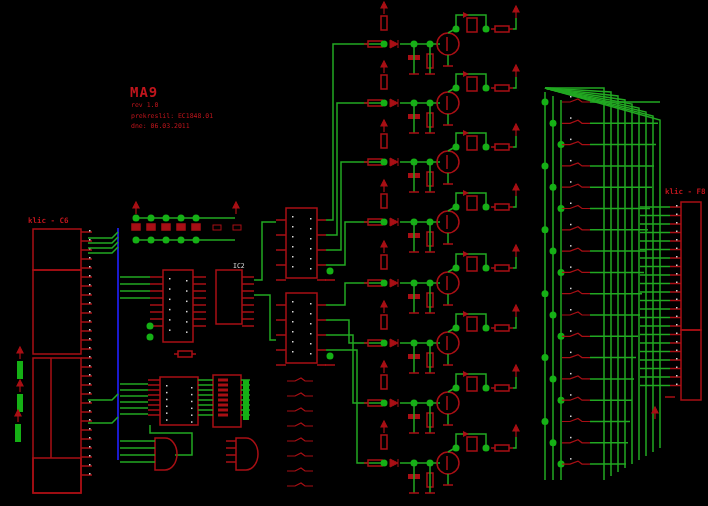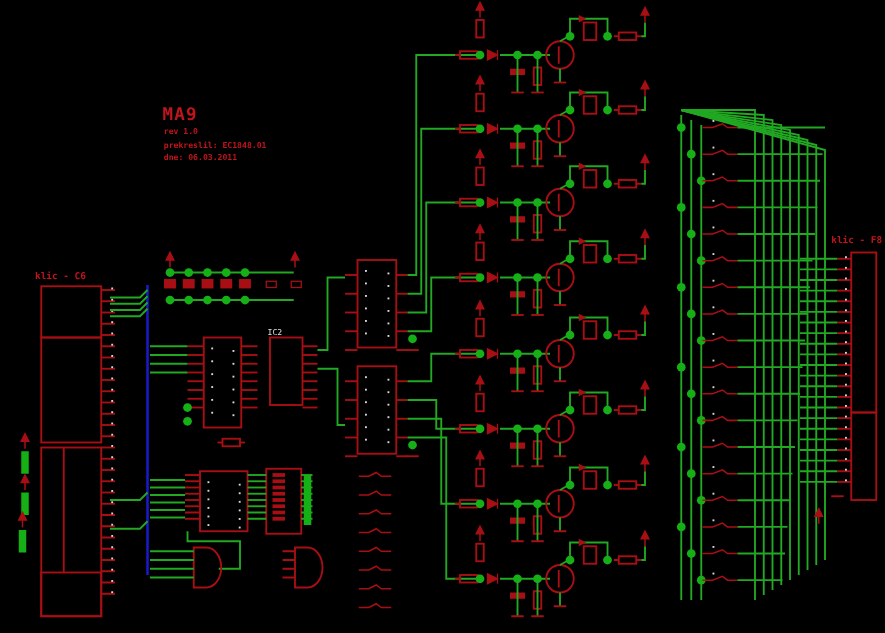--- a/index.html
+++ b/index.html
@@ -1,20 +1,20 @@
 <!DOCTYPE html>
 <html><head>
 <meta charset="utf-8">
 <style>
   html,body{margin:0;padding:0;background:#000;}
   body{width:708px;height:506px;overflow:hidden;position:relative;font-family:"DejaVu Sans Mono",monospace;}
   #sch{position:absolute;left:0;top:0;width:708px;height:506px;background:#000;}
   .lbl{position:absolute;color:#c0151c;font-family:"DejaVu Sans Mono",monospace;white-space:nowrap;}
   .title{left:130px;top:84px;font-size:14px;font-weight:bold;letter-spacing:1px;}
-  .info{left:131px;font-size:6.5px;font-weight:bold;}
+  .info{left:131px;font-size:6.5px;}
   .conn-label{font-size:7.5px;font-weight:bold;}
 </style>
 </head>
 <body>
 
 <svg id="sch" xmlns="http://www.w3.org/2000/svg" width="708" height="506" viewBox="0 0 708 506">
     <rect x="33" y="229" width="48" height="41" fill="none" stroke="#a80f14" stroke-width="1.5"></rect>
     <rect x="33" y="270" width="48" height="84" fill="none" stroke="#a80f14" stroke-width="1.5"></rect>
     <rect x="33" y="358" width="48" height="135" fill="none" stroke="#a80f14" stroke-width="1.5"></rect>
     <line x1="51" y1="358" x2="51" y2="458" stroke="#a80f14" stroke-width="1.5"></line>
@@ -691,13 +691,13 @@
     <rect x="166" y="419.2857142857143" width="1.5" height="1.5" fill="#d8d8d8"></rect>
     <rect x="191" y="421.2857142857143" width="1.5" height="1.5" fill="#d8d8d8"></rect>
   </svg>
 
 <div class="lbl title">MA9</div>
 <div class="lbl info" style="top:101px">rev 1.0</div>
 <div class="lbl info" style="top:112px">prekreslil: EC1848.01</div>
 <div class="lbl info" style="top:122px">dne: 06.03.2011</div>
 <div class="lbl conn-label" style="left:28px;top:216px">klic - C6</div>
 <div class="lbl conn-label" style="left:665px;top:187px">klic - F8</div>
-<div class="lbl" style="left:214px;top:262px;font-size:6.5px;color:#ddd">IC2</div>
+<div class="lbl" style="left:233px;top:262px;font-size:6.5px;color:#ddd">IC2</div>
 
 </body></html>

